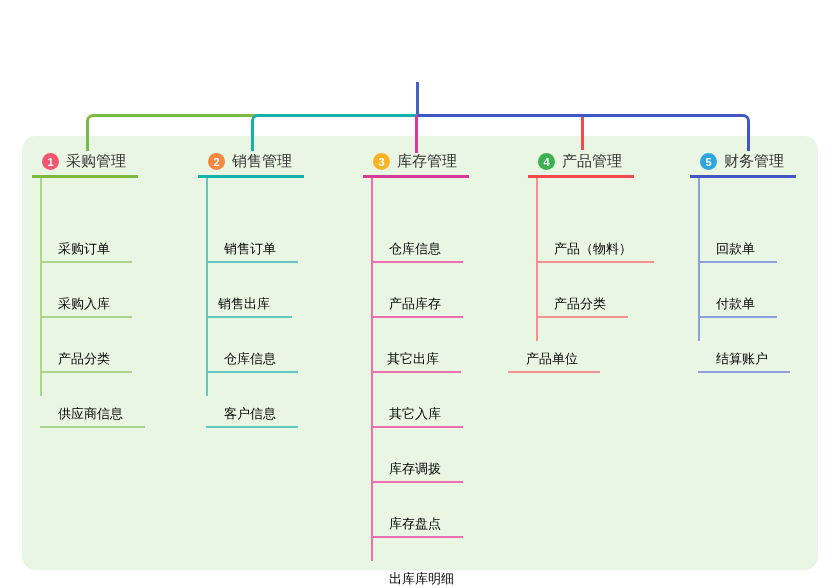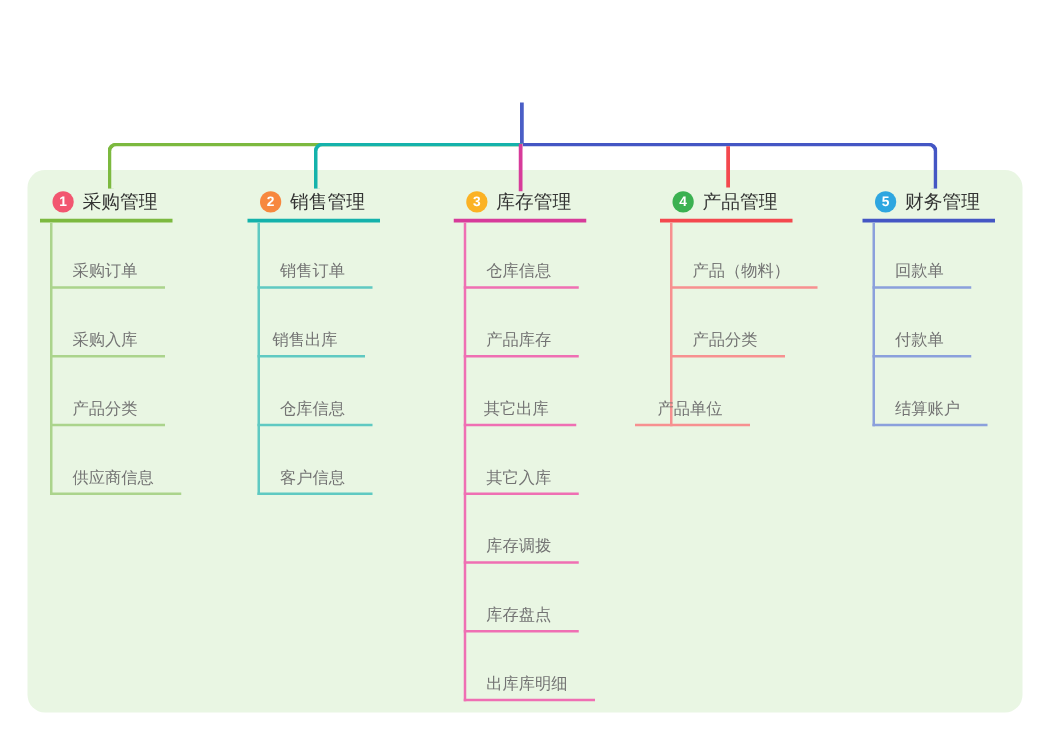--- a/index.html
+++ b/index.html
@@ -44,21 +44,21 @@
     color: #ffffff; font-size: 11px; font-weight: 700; margin-right: 7px;
     flex: 0 0 auto;
   }
   
   .branch-vline { position: absolute; width: 2px; }
   
   .child-item {
     position: absolute; height: 26px; line-height: 24px;
     padding: 0 22px 0 18px;
     border-bottom: 2px solid transparent;
-    font-size: 13px; color: #737373; white-space: nowrap; cursor: default;
+    font-size: 13px; color: #000000; white-space: nowrap; cursor: default; margin-top: 32px;
   }
 </style>
 </head>
 <body>
 
 <div id="stage">
 
   <div class="panel"></div>
 
   <div id="connector-layer">

